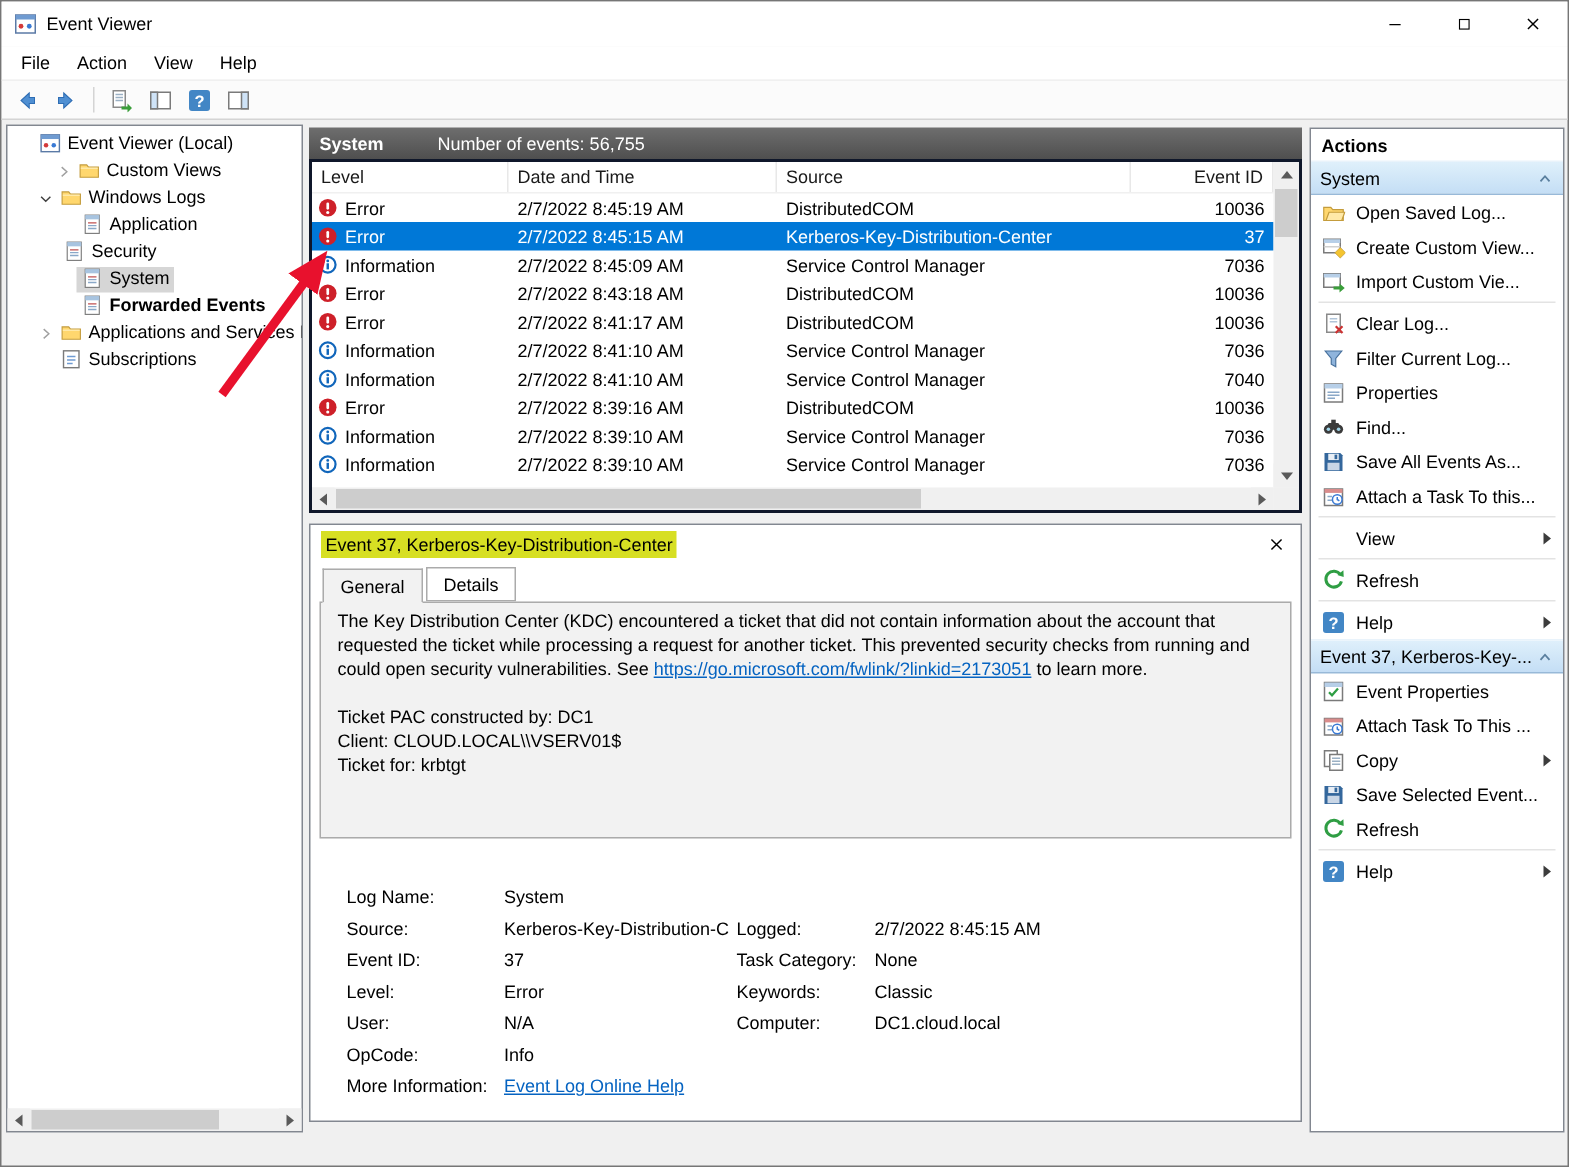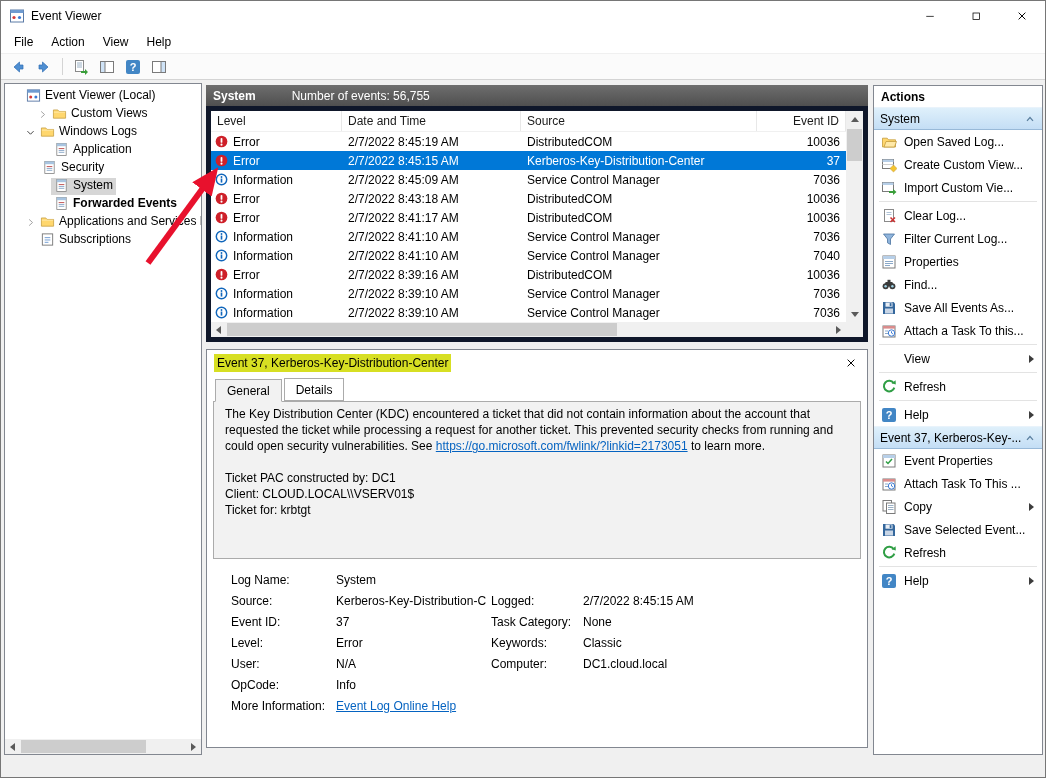--- a/index.html
+++ b/index.html
@@ -41,21 +41,21 @@
   .tri.left{border-right:5px solid #5a5a5a;border-left:none;}
   .tri.right{border-left:5px solid #5a5a5a;border-right:none;}
   .thumb{position:absolute;background:#cdcdcd;}
   
   .list-header{position:absolute;left:205px;top:84px;width:662px;height:21px;box-sizing:border-box;
     background:linear-gradient(#6e6e6e,#4f4f4f);color:#fff;display:flex;align-items:center;padding-left:7px;}
   .list-header .lh-title{font-weight:bold;}
   .list-header .lh-sub{margin-left:36px;}
   
   .event-list{position:absolute;left:205px;top:105px;width:662px;height:236px;background:#fff;
-    border:5px solid #0f172a;box-sizing:border-box;}
+    border:2px solid #0f172a;box-sizing:border-box;}
   .list-cols{display:flex;height:21px;margin-right:17px;box-sizing:border-box;border-bottom:1px solid #f0f0f0;}
   .col{box-sizing:border-box;padding:3px 0 0 6px;border-right:1px solid #e8e8e8;color:#1a1a1a;white-space:nowrap;overflow:hidden;}
   .c0{width:131px;flex:none;}
   .c1{width:179px;flex:none;}
   .c2{width:236px;flex:none;}
   .c3{flex:1;text-align:right;padding-right:6px;}
   .rows{margin-right:17px;}
   .row{display:flex;height:19px;align-items:center;}
   .row .cell{box-sizing:border-box;padding-left:6px;white-space:nowrap;overflow:hidden;}
   .cell.c0{display:flex;align-items:center;gap:5px;padding-left:4px;}
@@ -71,21 +71,21 @@
   .detail-title{background:#d7df23;padding:2px 3px;}
   .detail-close{margin-left:auto;width:18px;height:18px;display:flex;align-items:center;justify-content:center;}
   .detail-close svg{width:12px;height:12px;}
   .tabs{height:25px;padding-left:8px;display:flex;align-items:flex-end;position:relative;z-index:2;}
   .tab{border:1px solid #ababab;padding:4px 11px 3px;background:#fff;margin-right:2px;position:relative;}
   .tab.active{background:#f2f2f2;border-bottom:1px solid #f2f2f2;margin-bottom:-1px;}
   .desc-box{margin:0 6px;border:1px solid #ababab;background:#f2f2f2;height:158px;box-sizing:border-box;
     padding:4px 11px;overflow:hidden;line-height:16px;}
   .desc-line{line-height:16px;}
   .link{color:#0563c1;text-decoration:underline;cursor:pointer;}
-  .fields{margin:14px 6px 0;}
+  .fields{margin:32px 6px 0;}
   .frow{display:flex;height:21px;align-items:flex-start;padding-left:18px;}
   .fl{width:105px;flex:none;}
   .fv{width:155px;flex:none;white-space:nowrap;overflow:hidden;}
   .fl2{width:92px;flex:none;}
   .fv2{flex:1;white-space:nowrap;overflow:hidden;}
   
   .actions-panel{position:absolute;left:872px;top:84px;width:170px;height:670px;background:#fff;
     border:1px solid #828790;box-sizing:border-box;overflow:hidden;}
   .actions-title{height:21px;display:flex;align-items:center;font-weight:bold;padding-left:7px;}
   .section-header{height:21px;background:linear-gradient(#dff0fb,#c4def5);border-top:1px solid #e9f3fb;

